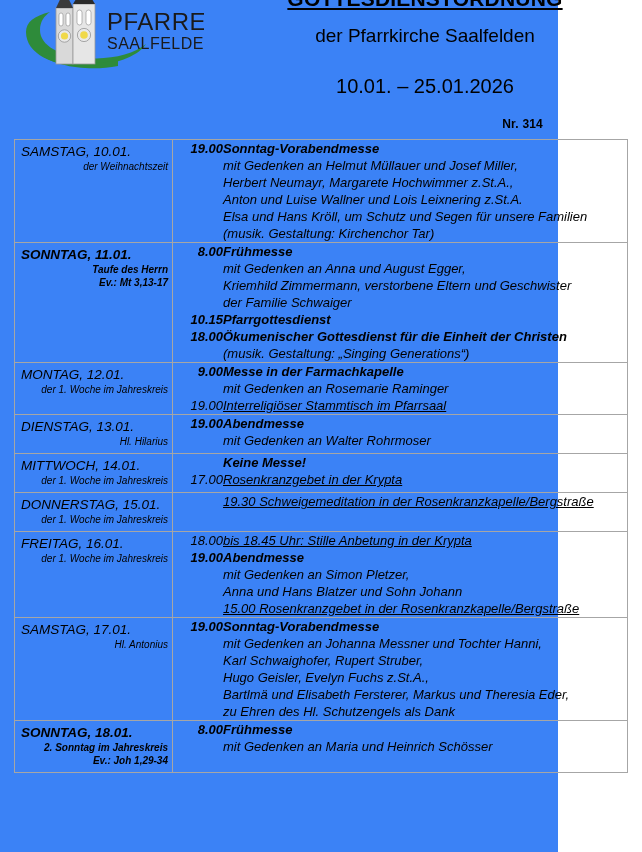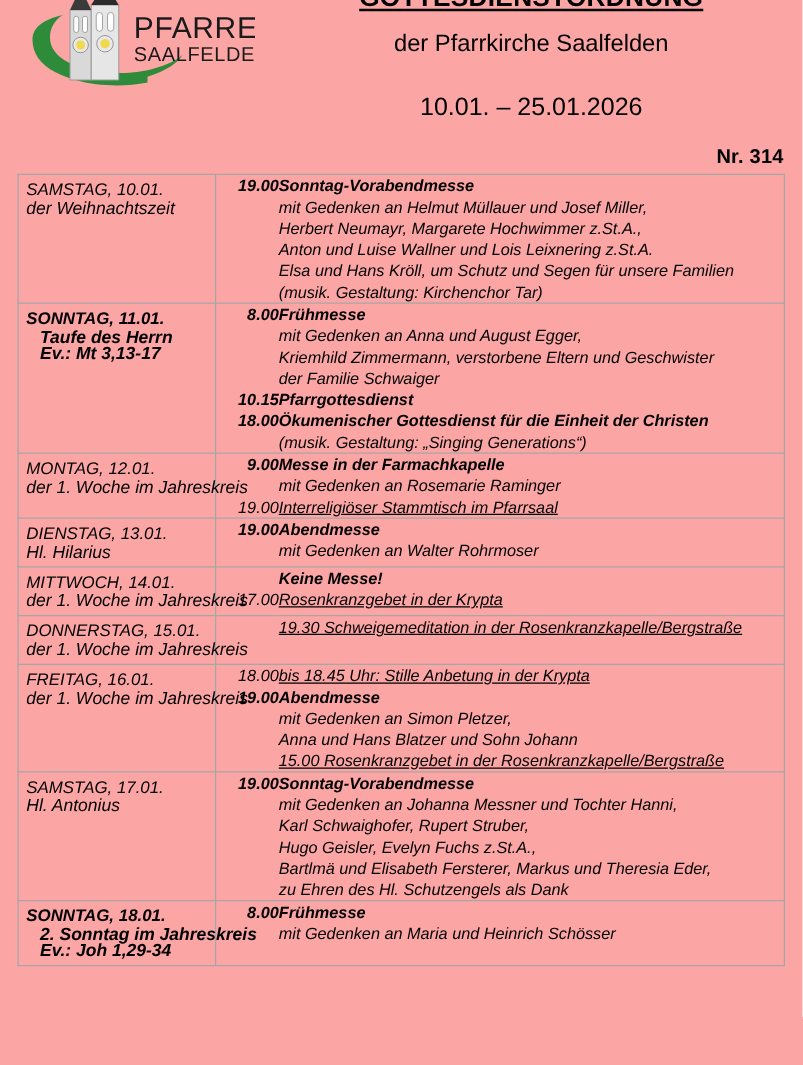--- a/index.html
+++ b/index.html
@@ -6,23 +6,23 @@
   html, body {
     margin: 0; padding: 0;
     width: 642px; height: 852px;
     background: #ffffff;
     font-family: "Liberation Sans", sans-serif;
     color: #000000;
     overflow: hidden;
   }
   #page {
     position: relative;
-    width: 642px;
+    width: 558px;
     height: 852px;
-    background: #fca5a5;
+    background: #3b82f6;
   }
 
   
   .header {
     position: relative;
     height: 108px;
   }
   .logo-box {
     position: absolute;
     left: 14px;
@@ -58,21 +58,21 @@
     font-size: 20px;
     font-weight: normal;
     margin-top: 26px;
     white-space: nowrap;
   }
 
   .issue-no {
     position: absolute;
     right: 15px;
     top: 117px;
-    font-size: 16px;
+    font-size: 12px;
     font-weight: bold;
     letter-spacing: 0.2px;
   }
 
   
   .schedule {
     position: absolute;
     left: 14px;
     top: 139px;
     width: 613px;
@@ -92,23 +92,24 @@
   .day-cell {
     padding: 4px 4px 5px 6px;
   }
   .day-name {
     font-size: 13.5px;
     line-height: 16px;
     white-space: nowrap;
   }
   .day-name.bold { font-weight: bold; }
   .day-sub {
-    font-size: 14px;
+    font-size: 10px;
     line-height: 13px;
     white-space: nowrap;
+    text-align: right;
   }
   .day-sub.bold { font-weight: bold; margin-left: 11px; }
 
   
   .events {
     width: 100%;
     border-collapse: collapse;
     table-layout: fixed;
   }
   .events td {

